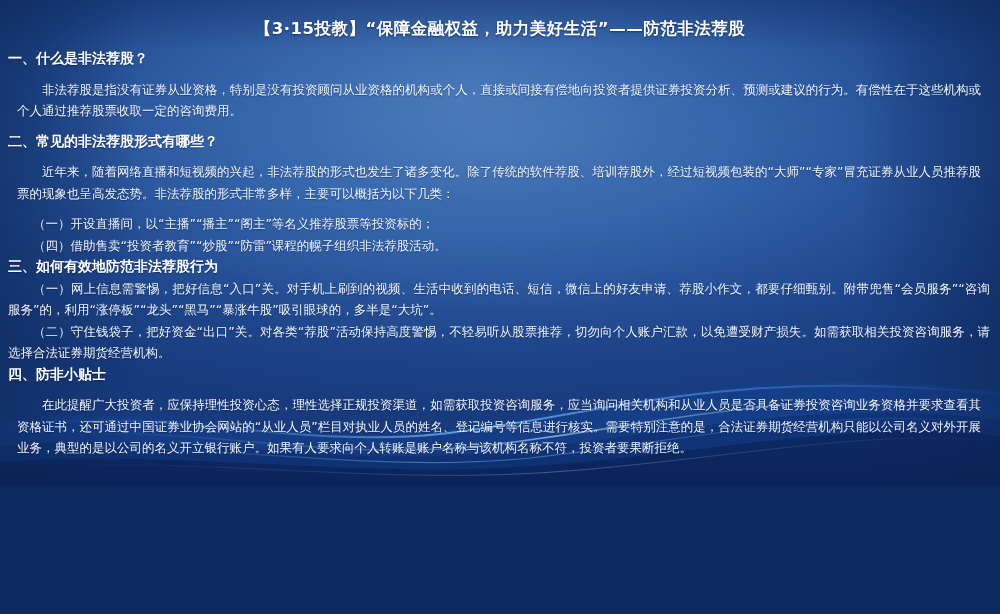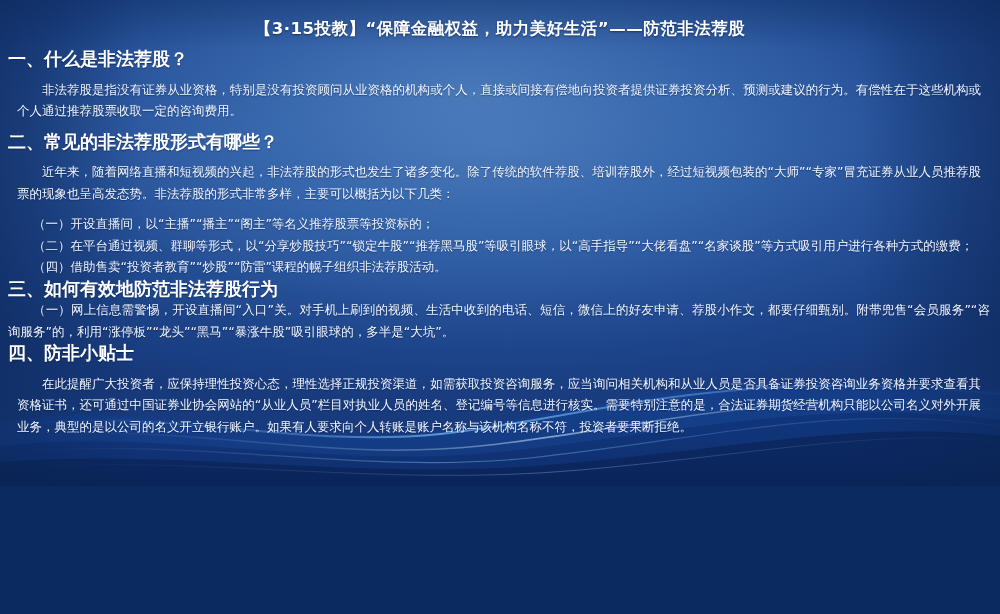--- a/index.html
+++ b/index.html
@@ -57,21 +57,21 @@
     padding-bottom: 8px;
     text-shadow: 0 1px 2px rgba(0,20,60,0.55);
   }
 
   .body-block {
     padding: 0 10px 0 8px;
   }
 
   .heading {
     color: #ffffff;
-    font-size: 18px;
+    font-size: 14px;
     line-height: 21.5px;
     font-weight: bold;
     text-shadow: 0 1px 1px rgba(0,20,60,0.5);
     margin: 0;
   }
 
   .para {
     color: #f2f6ff;
     font-size: 12.5px;
     line-height: 21.5px;
@@ -139,24 +139,24 @@
     <div class="doc-title">【3·15投教】“保障金融权益，助力美好生活”——防范非法荐股</div>
 
     <div class="body-block">
 
       <p class="heading">一、什么是非法荐股？</p>
       <p class="para">非法荐股是指没有证券从业资格，特别是没有投资顾问从业资格的机构或个人，直接或间接有偿地向投资者提供证券投资分析、预测或建议的行为。有偿性在于这些机构或个人通过推荐股票收取一定的咨询费用。</p>
 
       <p class="heading">二、常见的非法荐股形式有哪些？</p>
       <p class="para">近年来，随着网络直播和短视频的兴起，非法荐股的形式也发生了诸多变化。除了传统的软件荐股、培训荐股外，经过短视频包装的“大师”“专家”冒充证券从业人员推荐股票的现象也呈高发态势。非法荐股的形式非常多样，主要可以概括为以下几类：</p>
       <p class="item">（一）开设直播间，以“主播”“播主”“阁主”等名义推荐股票等投资标的；</p>
-      <p class="item">（二）在平台通过视频、群聊等形式，以“分享炒股技巧”“锁定牛股”“推荐黑马股”等吸引眼球，以“高手指导”“大佬看盘”“名家谈股”等方式吸引用户进行各种方式的缴费；</p>
       <p class="item">（四）借助售卖“投资者教育”“炒股”“防雷”课程的幌子组织非法荐股活动。</p>
 
       <p class="heading">三、如何有效地防范非法荐股行为</p>
-      <p class="item">（一）网上信息需警惕，开设直播间“入口”关。对手机上刷到的视频、生活中收到的电话、短信，微信上的好友申请、荐股小作文，都要仔细甄别。附带兜售“会员服务”“咨询服务”的，利用“涨停板”“龙头”“黑马”“暴涨牛股”吸引眼球的，多半是“大坑”。</p>
+      <p class="item">（一）网上信息需警惕，把好信息“入口”关。对手机上刷到的视频、生活中收到的电话、短信，微信上的好友申请、荐股小作文，都要仔细甄别。附带兜售“会员服务”“咨询服务”的，利用“涨停板”“龙头”“黑马”“暴涨牛股”吸引眼球的，多半是“大坑”。</p>
+      <p class="item">（二）守住钱袋子，把好资金“出口”关。对各类“荐股”活动保持高度警惕，不轻易听从股票推荐，切勿向个人账户汇款，以免遭受财产损失。如需获取相关投资咨询服务，请选择合法证券期货经营机构。</p>
 
       <p class="heading">四、防非小贴士</p>
       <p class="para">在此提醒广大投资者，应保持理性投资心态，理性选择正规投资渠道，如需获取投资咨询服务，应当询问相关机构和从业人员是否具备证券投资咨询业务资格并要求查看其资格证书，还可通过中国证券业协会网站的“从业人员”栏目对执业人员的姓名、登记编号等信息进行核实。需要特别注意的是，合法证券期货经营机构只能以公司名义对外开展业务，典型的是以公司的名义开立银行账户。如果有人要求向个人转账是账户名称与该机构名称不符，投资者要果断拒绝。</p>
 
     </div>
   </div>
 </div>
 
 </body></html>

